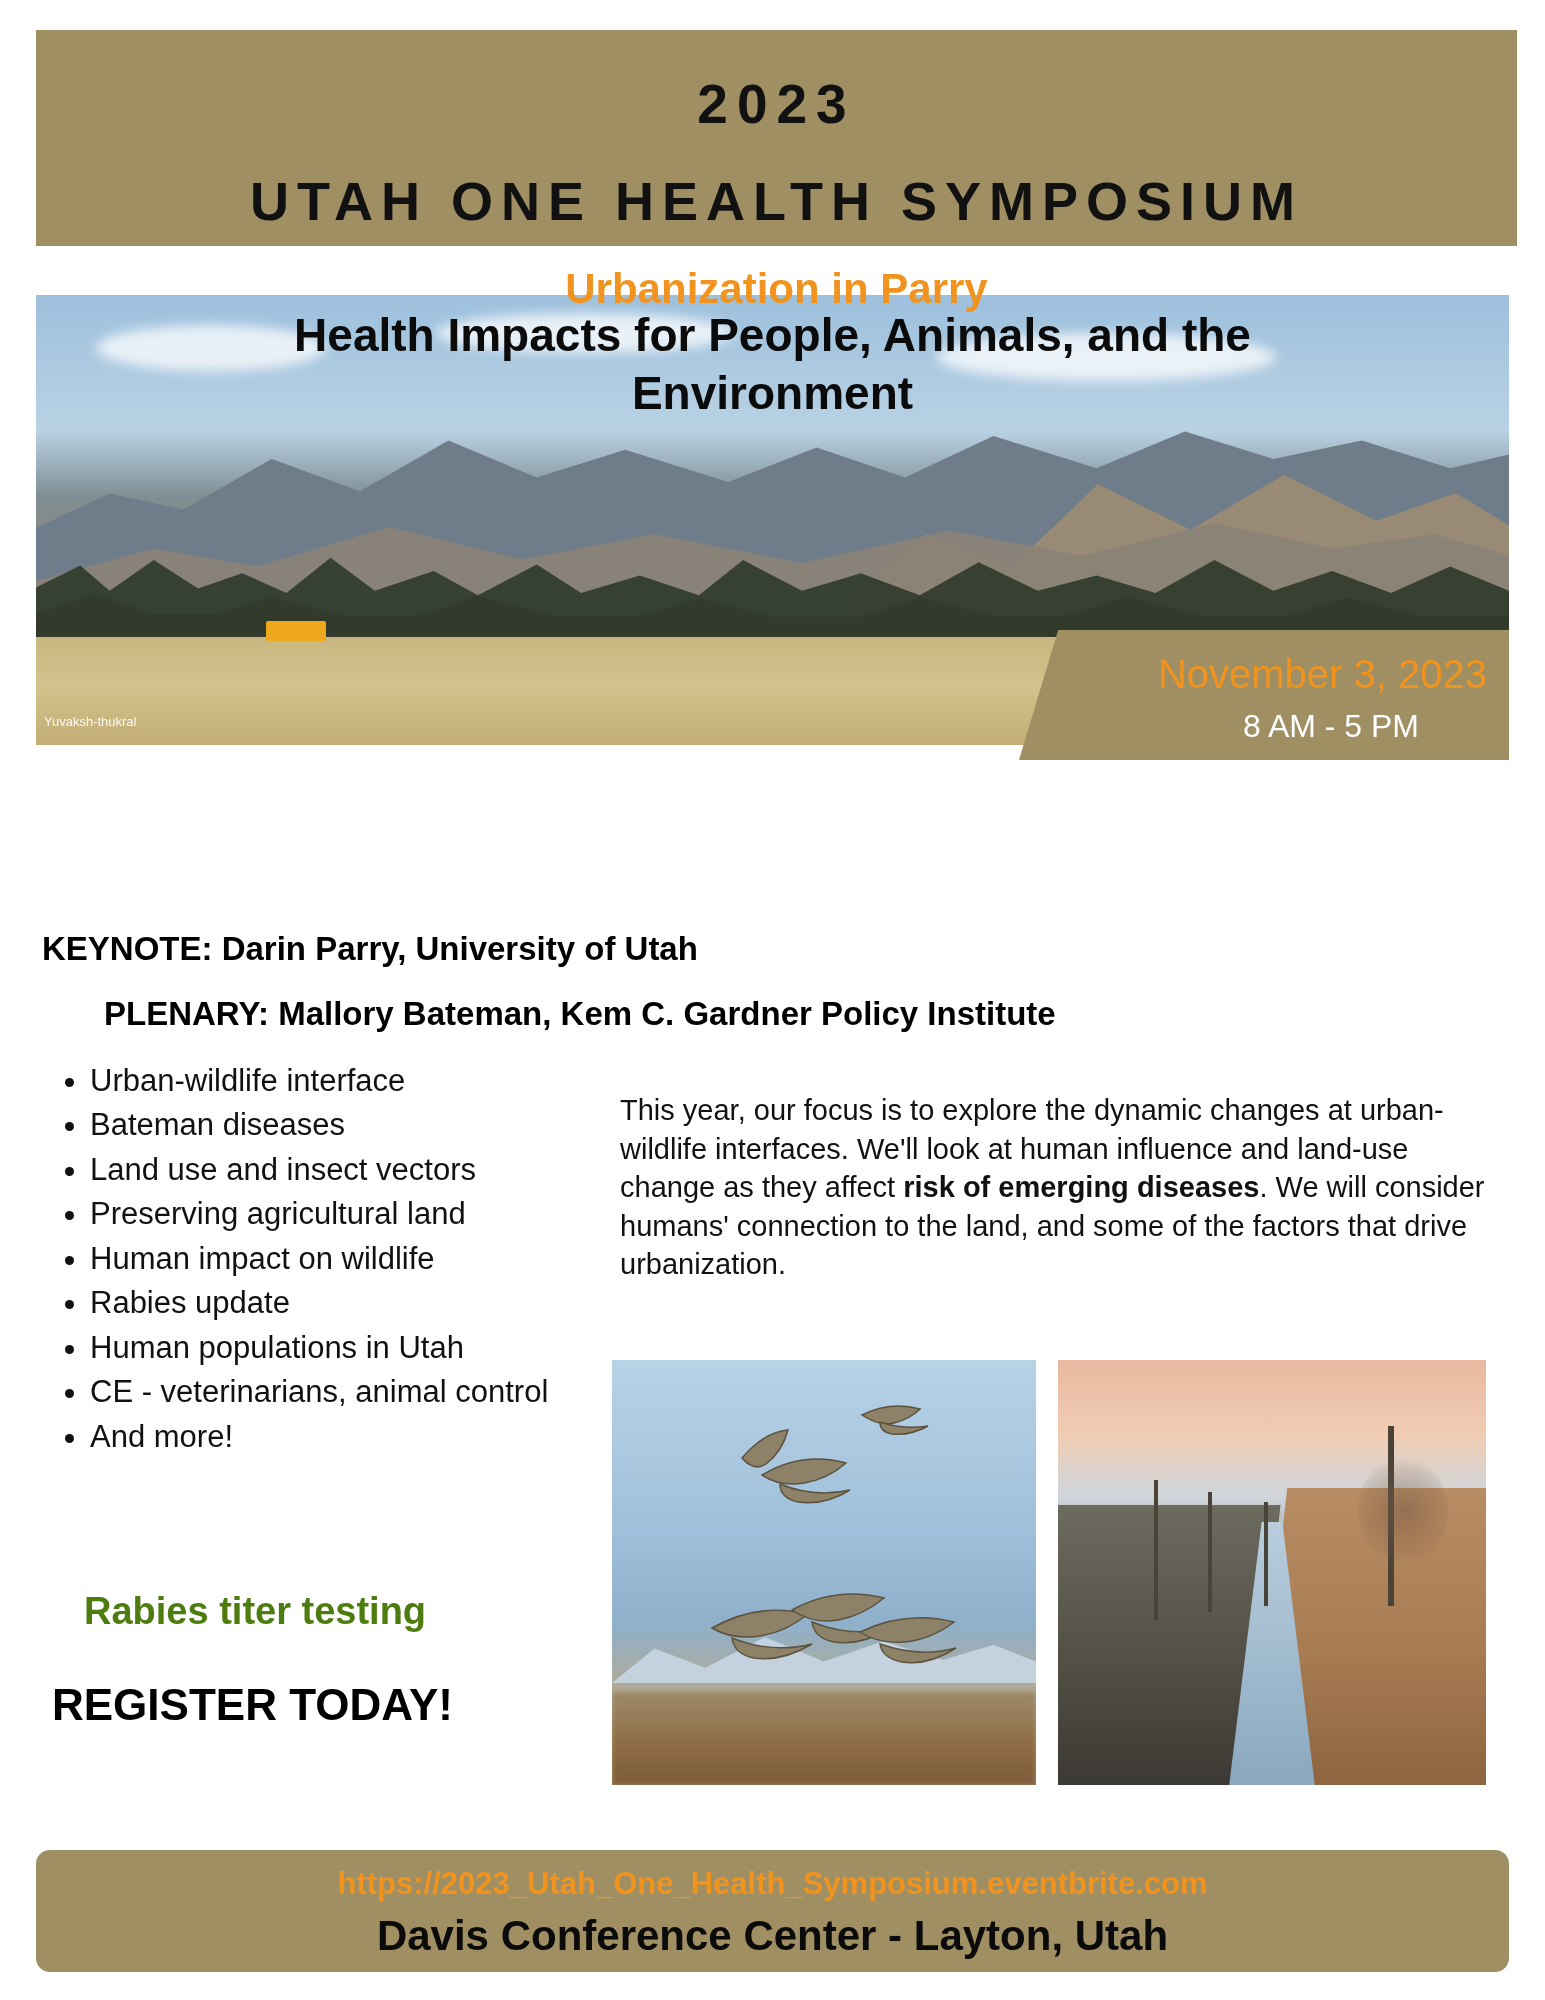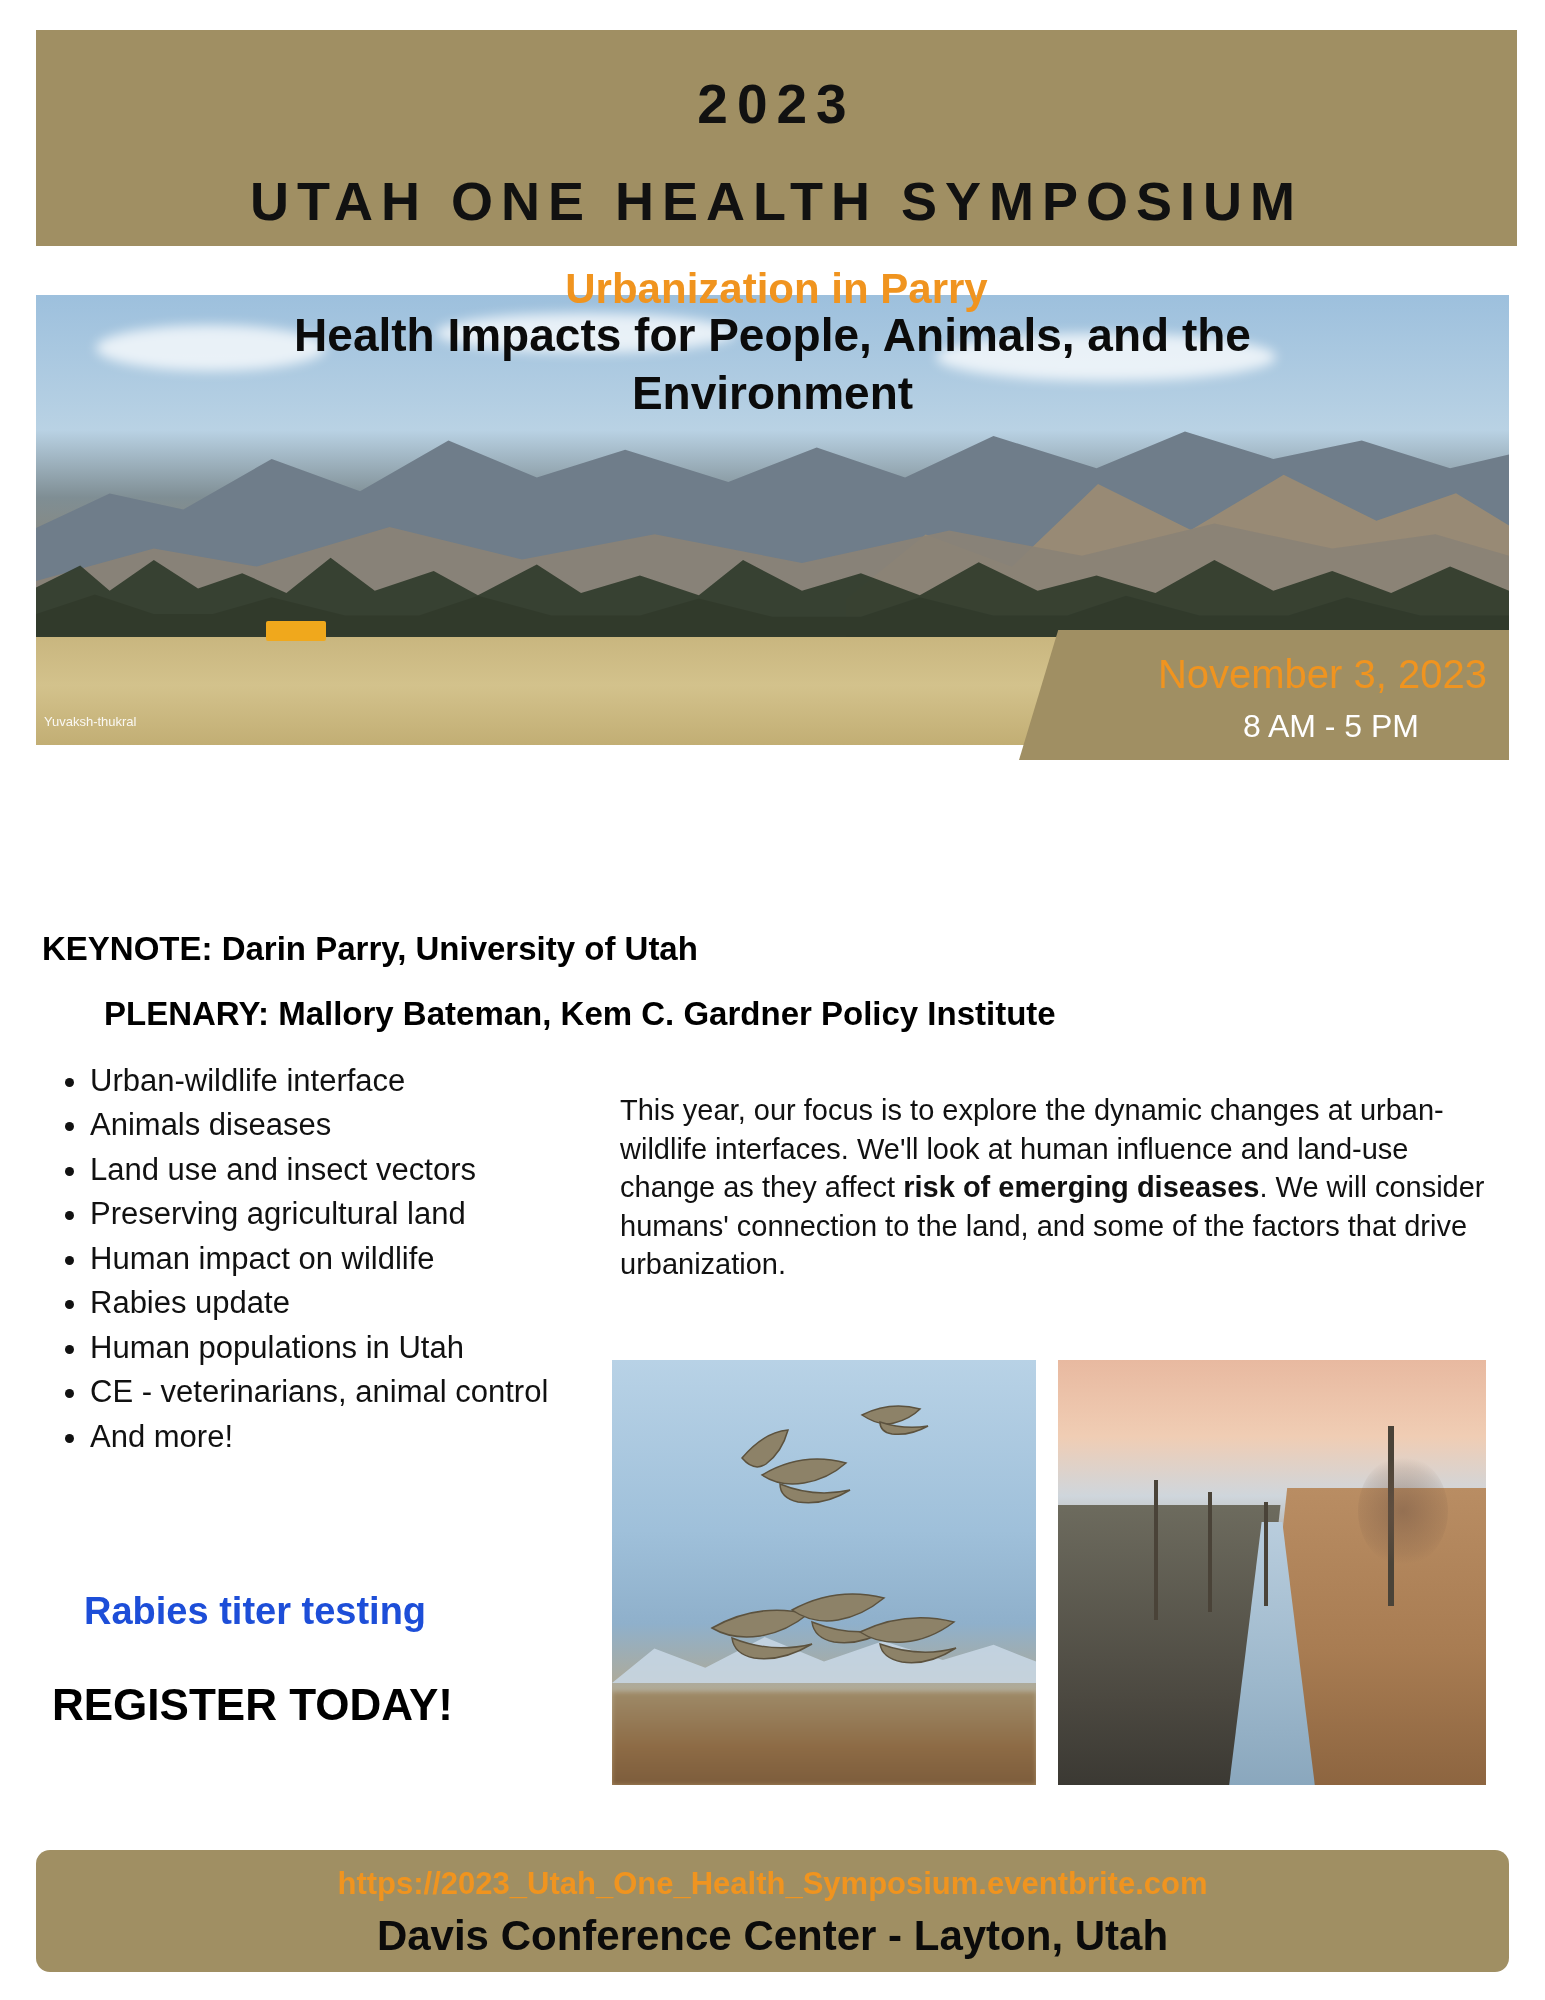--- a/index.html
+++ b/index.html
@@ -246,21 +246,21 @@
   .bullets li {
     margin-bottom: 2px;
   }
 
   .rabies-line {
     position: absolute;
     left: 84px;
     top: 1590px;
     font-size: 38px;
     font-weight: 700;
-    color: #1d4ed8;
+    color: #4d7c0f;
   }
   .register-line {
     position: absolute;
     left: 52px;
     top: 1680px;
     font-size: 44px;
     font-weight: 700;
     color: #000;
   }
 
@@ -407,21 +407,21 @@
   <div class="date-banner">
     <div class="date-text">November 3, 2023</div>
     <div class="time-text">8 AM - 5 PM</div>
   </div>
 
   <div class="keynote">KEYNOTE: Darin Parry, University of Utah</div>
   <div class="plenary">PLENARY: Mallory Bateman, Kem C. Gardner Policy Institute</div>
 
   <ul class="bullets">
     <li>Urban-wildlife interface</li>
-    <li>Animals diseases</li>
+    <li>Bateman diseases</li>
     <li>Land use and insect vectors</li>
     <li>Preserving agricultural land</li>
     <li>Human impact on wildlife</li>
     <li>Rabies update</li>
     <li>Human populations in Utah</li>
     <li>CE - veterinarians, animal control</li>
     <li>And more!</li>
   </ul>
 
   <div class="rabies-line">Rabies titer testing</div>

